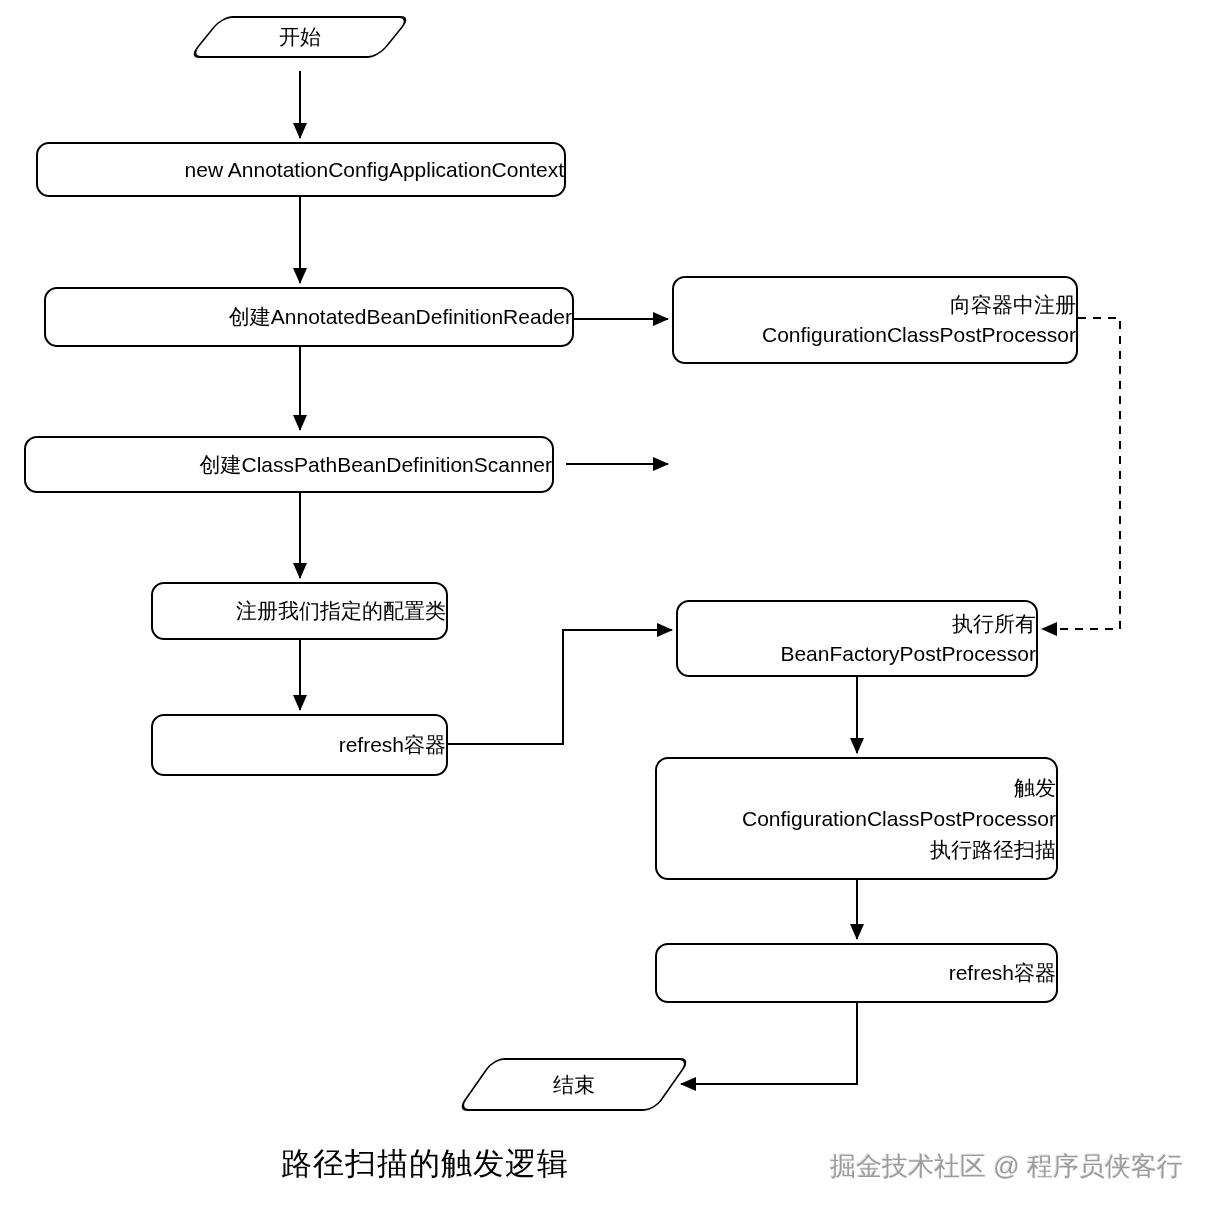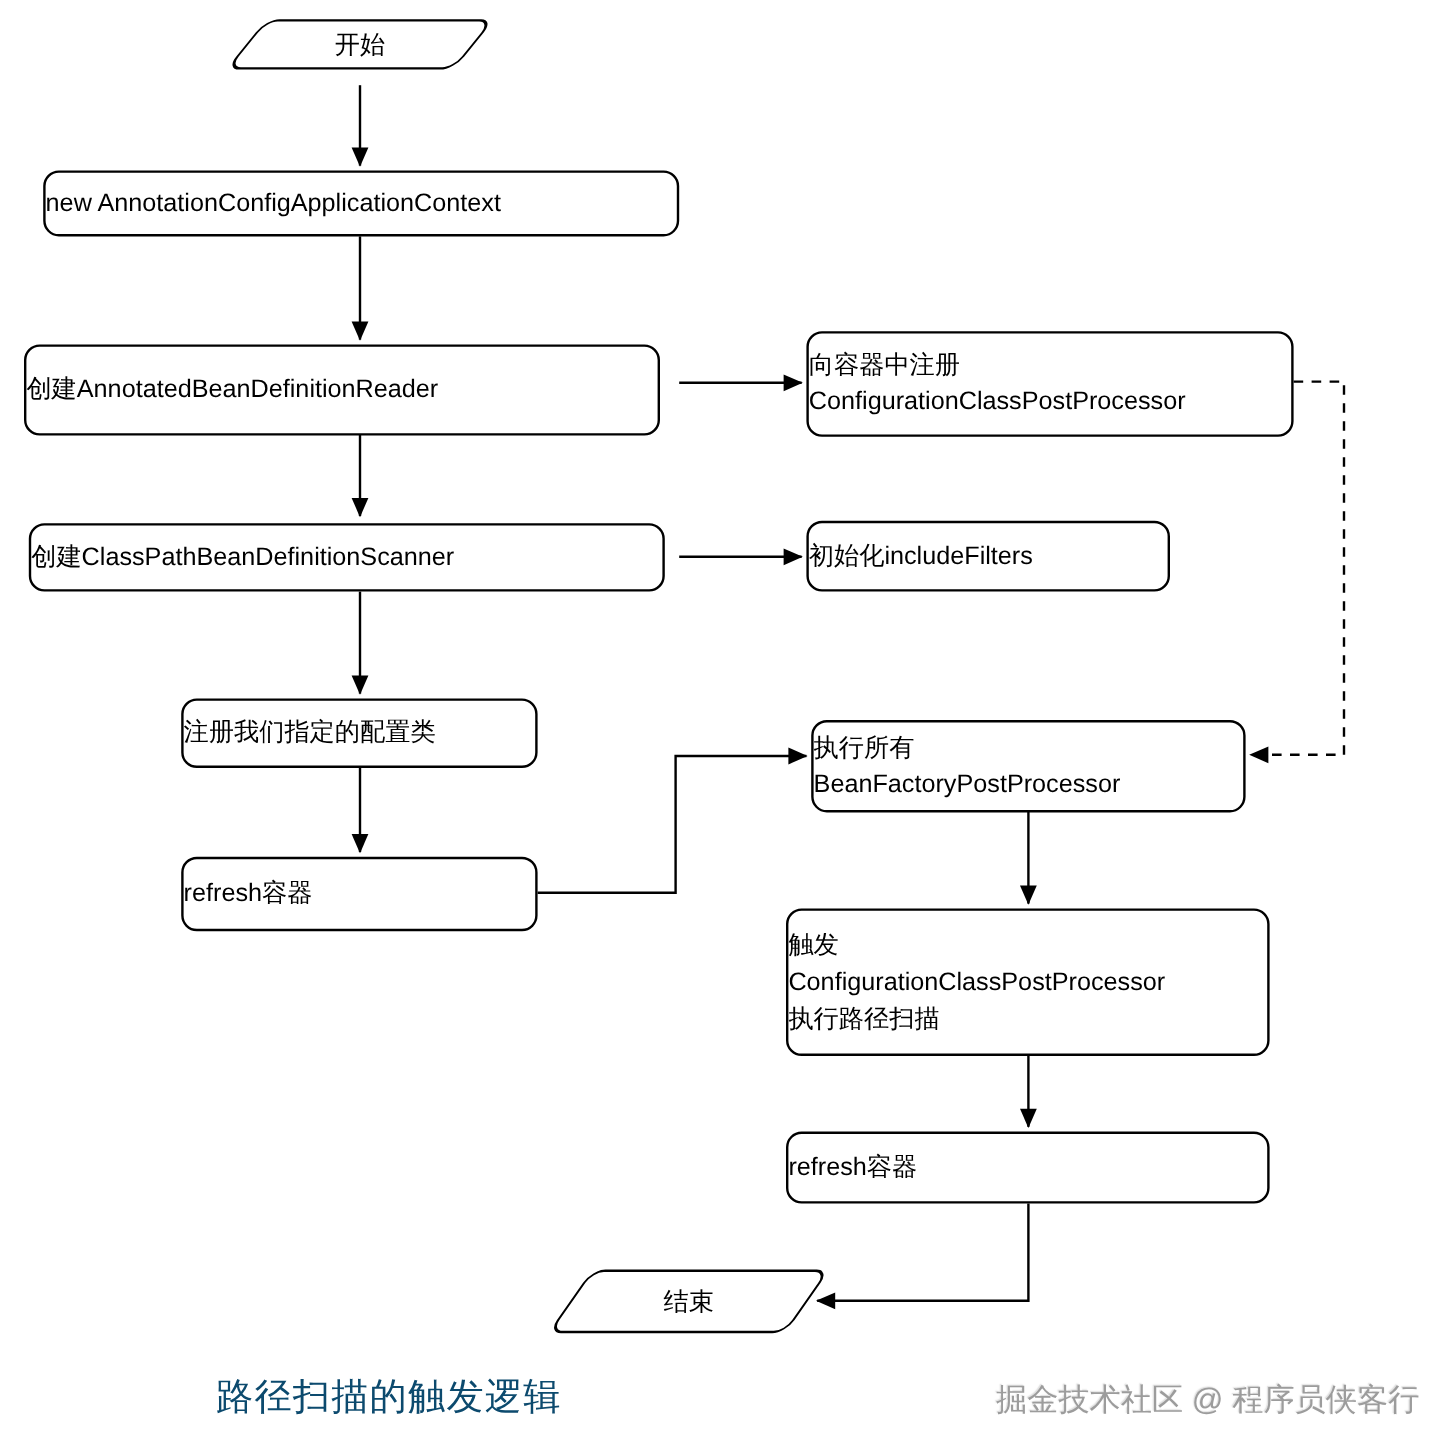--- a/index.html
+++ b/index.html
@@ -13,21 +13,21 @@
   }
   #edges{position:absolute;left:0;top:0;width:1207px;height:1213px;}
   .node{
     position:absolute;
     box-sizing:border-box;
     border:2px solid #000000;
     border-radius:13px;
     background:#ffffff;
     display:flex;
     flex-direction:column;
-    align-items:flex-start;
+    align-items:flex-end;
     justify-content:center;
     text-align:center;
     font-size:21px;
     line-height:30px;
     white-space:nowrap;
   }
   .para{
     position:absolute;
     display:flex;
     align-items:center;
@@ -41,23 +41,23 @@
     box-sizing:border-box;
     border:2px solid #000000;
     border-radius:11px;
     background:#ffffff;
   }
   .para-label{position:relative;}
   .line{display:block;}
   #title{
     position:absolute;
     left:180px;top:1143px;width:490px;
-    text-align:left;
+    text-align:center;
     font-size:31px;
-    color:#0c4a6e;
+    color:#000000;
     letter-spacing:1px;
   }
   #watermark{
     position:absolute;
     left:830px;top:1149px;width:365px;
     text-align:left;
     font-size:26px;
     font-weight:normal;
     color:#9c9c9c;
     text-shadow:2px 2px 1px rgba(255,255,255,0.95), -1px -1px 1px rgba(120,120,120,0.25);
@@ -91,36 +91,33 @@
 
   <div class="para" style="left:205px;top:16px;width:190px;height:42px;">
     <div class="para-shape" style="transform:skewX(-39deg);"></div>
     <span class="para-label">开始</span>
   </div>
 
   <div class="node" style="left:36px;top:142px;width:530px;height:55px;">
     <span class="line">new AnnotationConfigApplicationContext</span>
   </div>
 
-  <div class="node" style="left:20px;top:287px;width:530px;height:76px;">
+  <div class="node" style="left:44px;top:287px;width:530px;height:60px;">
     <span class="line">创建AnnotatedBeanDefinitionReader</span>
   </div>
 
   <div class="node" style="left:672px;top:276px;width:406px;height:88px;">
     <span class="line">向容器中注册</span>
     <span class="line">ConfigurationClassPostProcessor</span>
   </div>
 
   <div class="node" style="left:24px;top:436px;width:530px;height:57px;">
     <span class="line">创建ClassPathBeanDefinitionScanner</span>
   </div>
 
-  <div class="node" style="left:672px;top:434px;width:303px;height:59px;">
-    <span class="line">初始化includeFilters</span>
-  </div>
 
   <div class="node" style="left:151px;top:582px;width:297px;height:58px;">
     <span class="line">注册我们指定的配置类</span>
   </div>
 
   <div class="node" style="left:151px;top:714px;width:297px;height:62px;">
     <span class="line">refresh容器</span>
   </div>
 
   <div class="node" style="left:676px;top:600px;width:362px;height:77px;">

